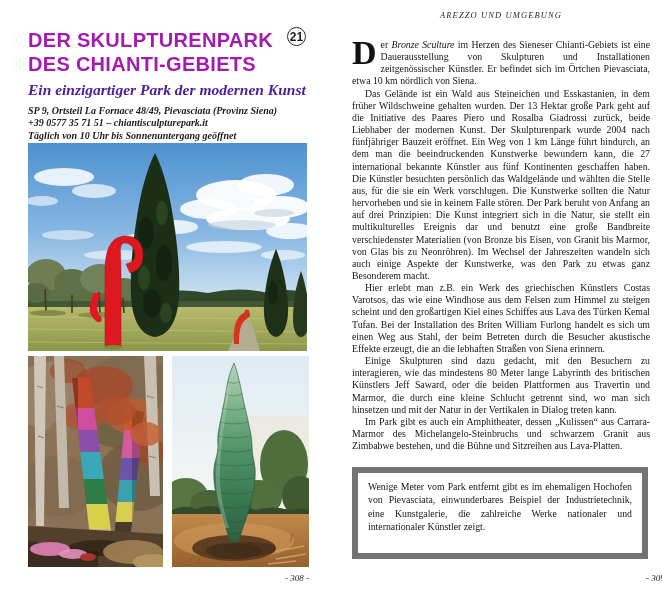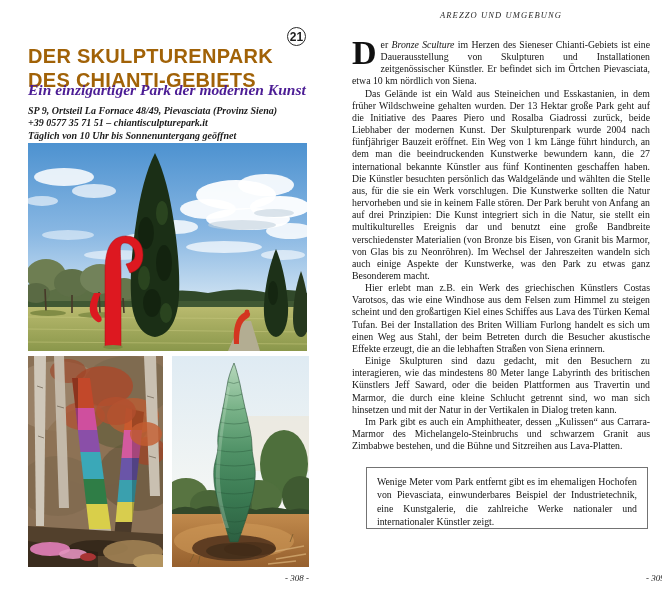--- a/index.html
+++ b/index.html
@@ -2,21 +2,21 @@
 <html><head>
 <meta charset="utf-8">
 <style>
   html,body{margin:0;padding:0;background:#ffffff;}
   .spread{position:relative;width:662px;height:600px;background:#ffffff;overflow:hidden;
           font-family:"Liberation Serif",serif;color:#1a1a1a;}
 
   
   .left-page{position:absolute;left:28px;top:28px;width:281px;}
   .title{font-family:"Liberation Sans",sans-serif;font-weight:700;font-size:20px;
-         line-height:24px;letter-spacing:.3px;color:#a16207;margin-top:16px;}
+         line-height:24px;letter-spacing:.3px;color:#a21caf;}
   .poi-badge{position:absolute;left:259px;top:-1px;width:17px;height:17px;border:1.4px solid #2a2a2a;
              border-radius:50%;display:flex;align-items:center;justify-content:center;
              font-family:"Liberation Sans",sans-serif;font-weight:700;font-size:12px;color:#1c1c1c;}
   .subtitle{position:absolute;left:0;top:53px;width:281px;font-style:italic;font-weight:700;
             font-size:15.5px;color:#4c1d95;white-space:nowrap;}
   .contact{position:absolute;left:0;top:77px;width:281px;font-style:italic;font-weight:700;
            font-size:10px;line-height:12.3px;color:#1b1b1b;}
   .photo{position:absolute;overflow:hidden;background:#ddd;}
   .photo svg{display:block;width:100%;height:100%;}
   .ph-top{left:0;top:115px;width:279px;height:208px;}
@@ -25,21 +25,21 @@
 
   
   .right-page{position:absolute;left:352px;top:10px;width:298px;}
   .running-header{text-align:center;font-style:italic;font-size:8.5px;letter-spacing:1.1px;
                   color:#2a2a2a;}
   .body-text{margin-top:19px;font-size:9.8px;line-height:12.15px;text-align:justify;color:#151515;}
   .body-text p{margin:0;}
   .body-text p + p{text-indent:13px;}
   .dropcap{float:left;font-size:34px;line-height:25px;padding:1px 4px 0 0;font-weight:700;color:#111;}
   .it{font-style:italic;}
-  .info-box{margin:15px 2px 0 14px;border:1px solid #737373;padding:7px 10px 0 10px;
+  .info-box{margin:15px 2px 0 0;border:6px solid #737373;padding:7px 10px 20px 10px;
             font-size:9.8px;line-height:13.1px;text-align:justify;color:#151515;}
 
   
   .folio{position:absolute;top:573px;font-style:italic;font-size:9px;color:#222;text-align:right;}
   .folio-left{left:28px;width:281px;}
   .folio-right{left:372px;width:298px;font-family:Liberation Serif, serif;}
 </style>
 </head>
 <body>
 

